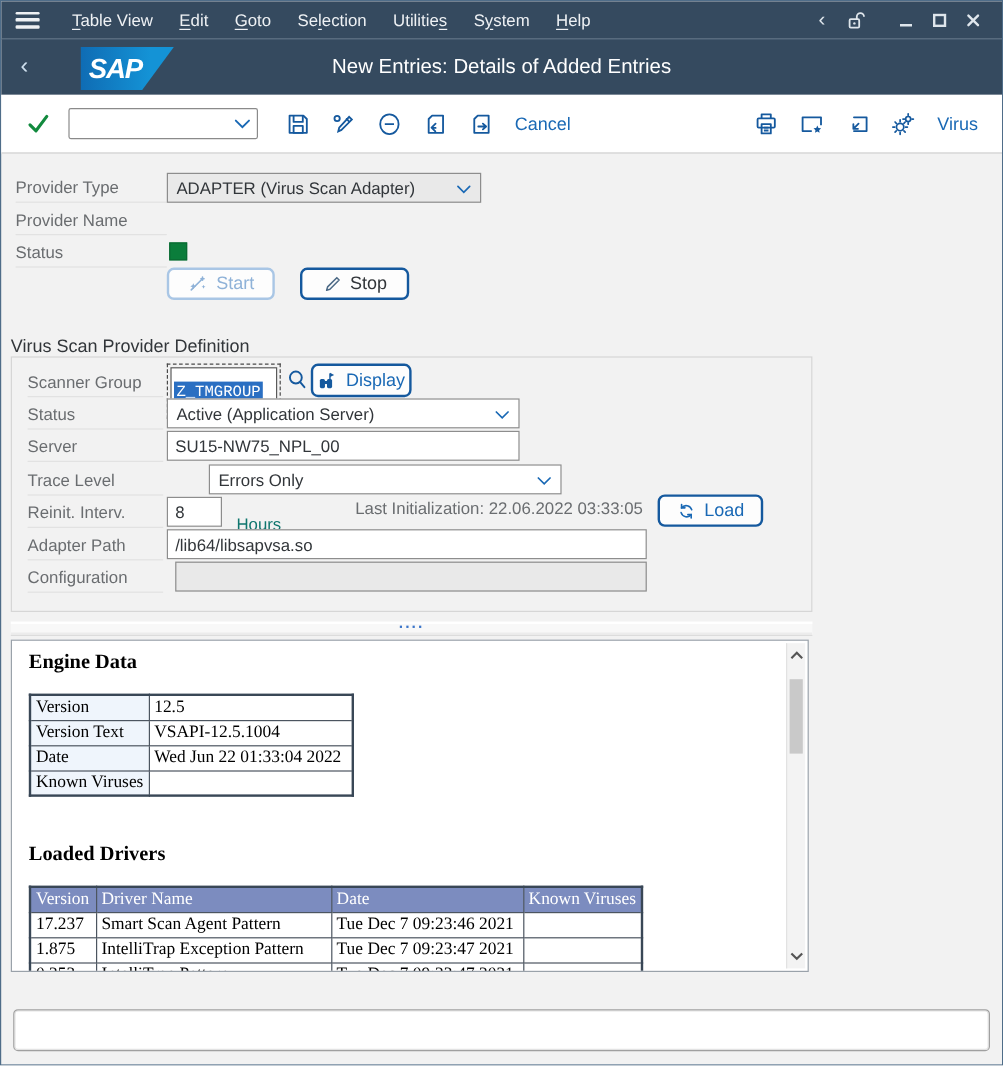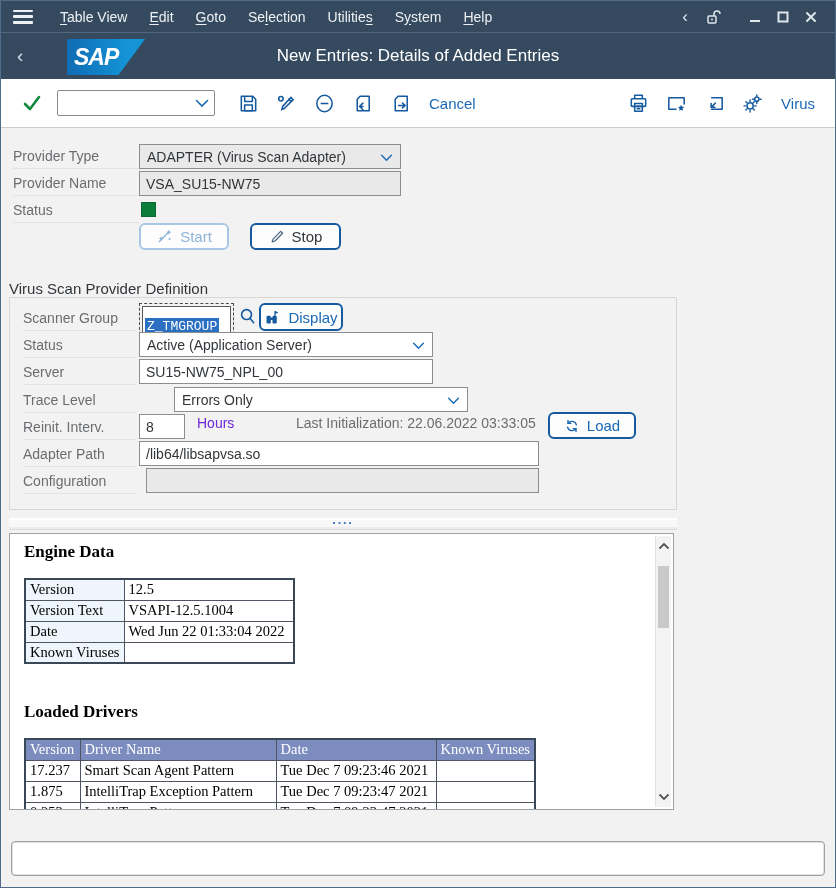--- a/index.html
+++ b/index.html
@@ -210,21 +210,20 @@
 
   <div class="flabel" style="left:12px;top:143px;width:126px;">Provider Type</div>
   <div class="dd" style="left:138px;top:143px;width:262px;">
     <span class="ddval">ADAPTER (Virus Scan Adapter)</span>
     <span class="chev"><svg width="13" height="8" viewBox="0 0 14 9" fill="none">
           <path d="M1.5 1.5L7 7l5.5-5.5" stroke="var(--link-blue)" stroke-width="1.6" stroke-linecap="round"></path>
         </svg></span>
   </div>
 
   <div class="flabel" style="left:12px;top:170px;width:126px;">Provider Name</div>
-  <input class="tin ro" style="left: 138px; top: 170px; width: 262px;" readonly="" value="VSA_SU15-NW75">
 
   <div class="flabel" style="left:12px;top:197px;width:126px;">Status</div>
   <div class="status-square" style="left:140px;top:201px;"></div>
 
   <div class="btn disabled" style="left:138px;top:222px;width:90px;height:27px;">
     <svg width="17" height="17" viewBox="0 0 20 20" fill="none" stroke="#8fb2d8" stroke-width="1.6" stroke-linecap="round">
         <path d="M4 16L14 6"></path>
         <path d="M15 3.5v3M13.5 5h3"></path>
         <path d="M6 9.5l.9 2 2 .9-2 .9-.9 2-.9-2-2-.9 2-.9z" fill="#8fb2d8" stroke="none"></path>
         <path d="M16 11l.6 1.3 1.4.6-1.4.6-.6 1.3-.6-1.3-1.4-.6 1.4-.6z" fill="#8fb2d8" stroke="none"></path>
@@ -276,21 +275,21 @@
   <div class="flabel" style="left:22px;top:387px;width:113px;">Trace Level</div>
   <div class="dd white" style="left:138px;top:386px;width:294px;margin-left:35px;">
     <span class="ddval">Errors Only</span>
     <span class="chev"><svg width="13" height="8" viewBox="0 0 14 9" fill="none">
           <path d="M1.5 1.5L7 7l5.5-5.5" stroke="var(--link-blue)" stroke-width="1.6" stroke-linecap="round"></path>
         </svg></span>
   </div>
 
   <div class="flabel" style="left:22px;top:414px;width:113px;">Reinit. Interv.</div>
   <input class="tin" style="left: 138px; top: 413px; width: 46px;" value="8">
-  <div style="position:absolute;left:196px;top:414px;font-size:14px;color:#6d28d9;">Hours</div>
+  <div style="position:absolute;left:196px;top:428px;font-size:14px;color:#0f766e;">Hours</div>
   <div style="position:absolute;left:295px;top:414px;font-size:14px;color:#6a6d70;">Last Initialization: 22.06.2022 03:33:05</div>
   <div class="btn blue-text" style="left:547px;top:411px;width:88px;height:27px;">
     <svg width="16" height="16" viewBox="0 0 20 20" fill="none" stroke="var(--link-blue)" stroke-width="1.7" stroke-linecap="round">
         <path d="M15.5 8.5A6 6 0 0 0 5 6.5"></path>
         <path d="M5 3v3.5h3.5"></path>
         <path d="M4.5 11.5A6 6 0 0 0 15 13.5"></path>
         <path d="M15 17v-3.5h-3.5"></path>
       </svg>
     <span>Load</span>
   </div>

